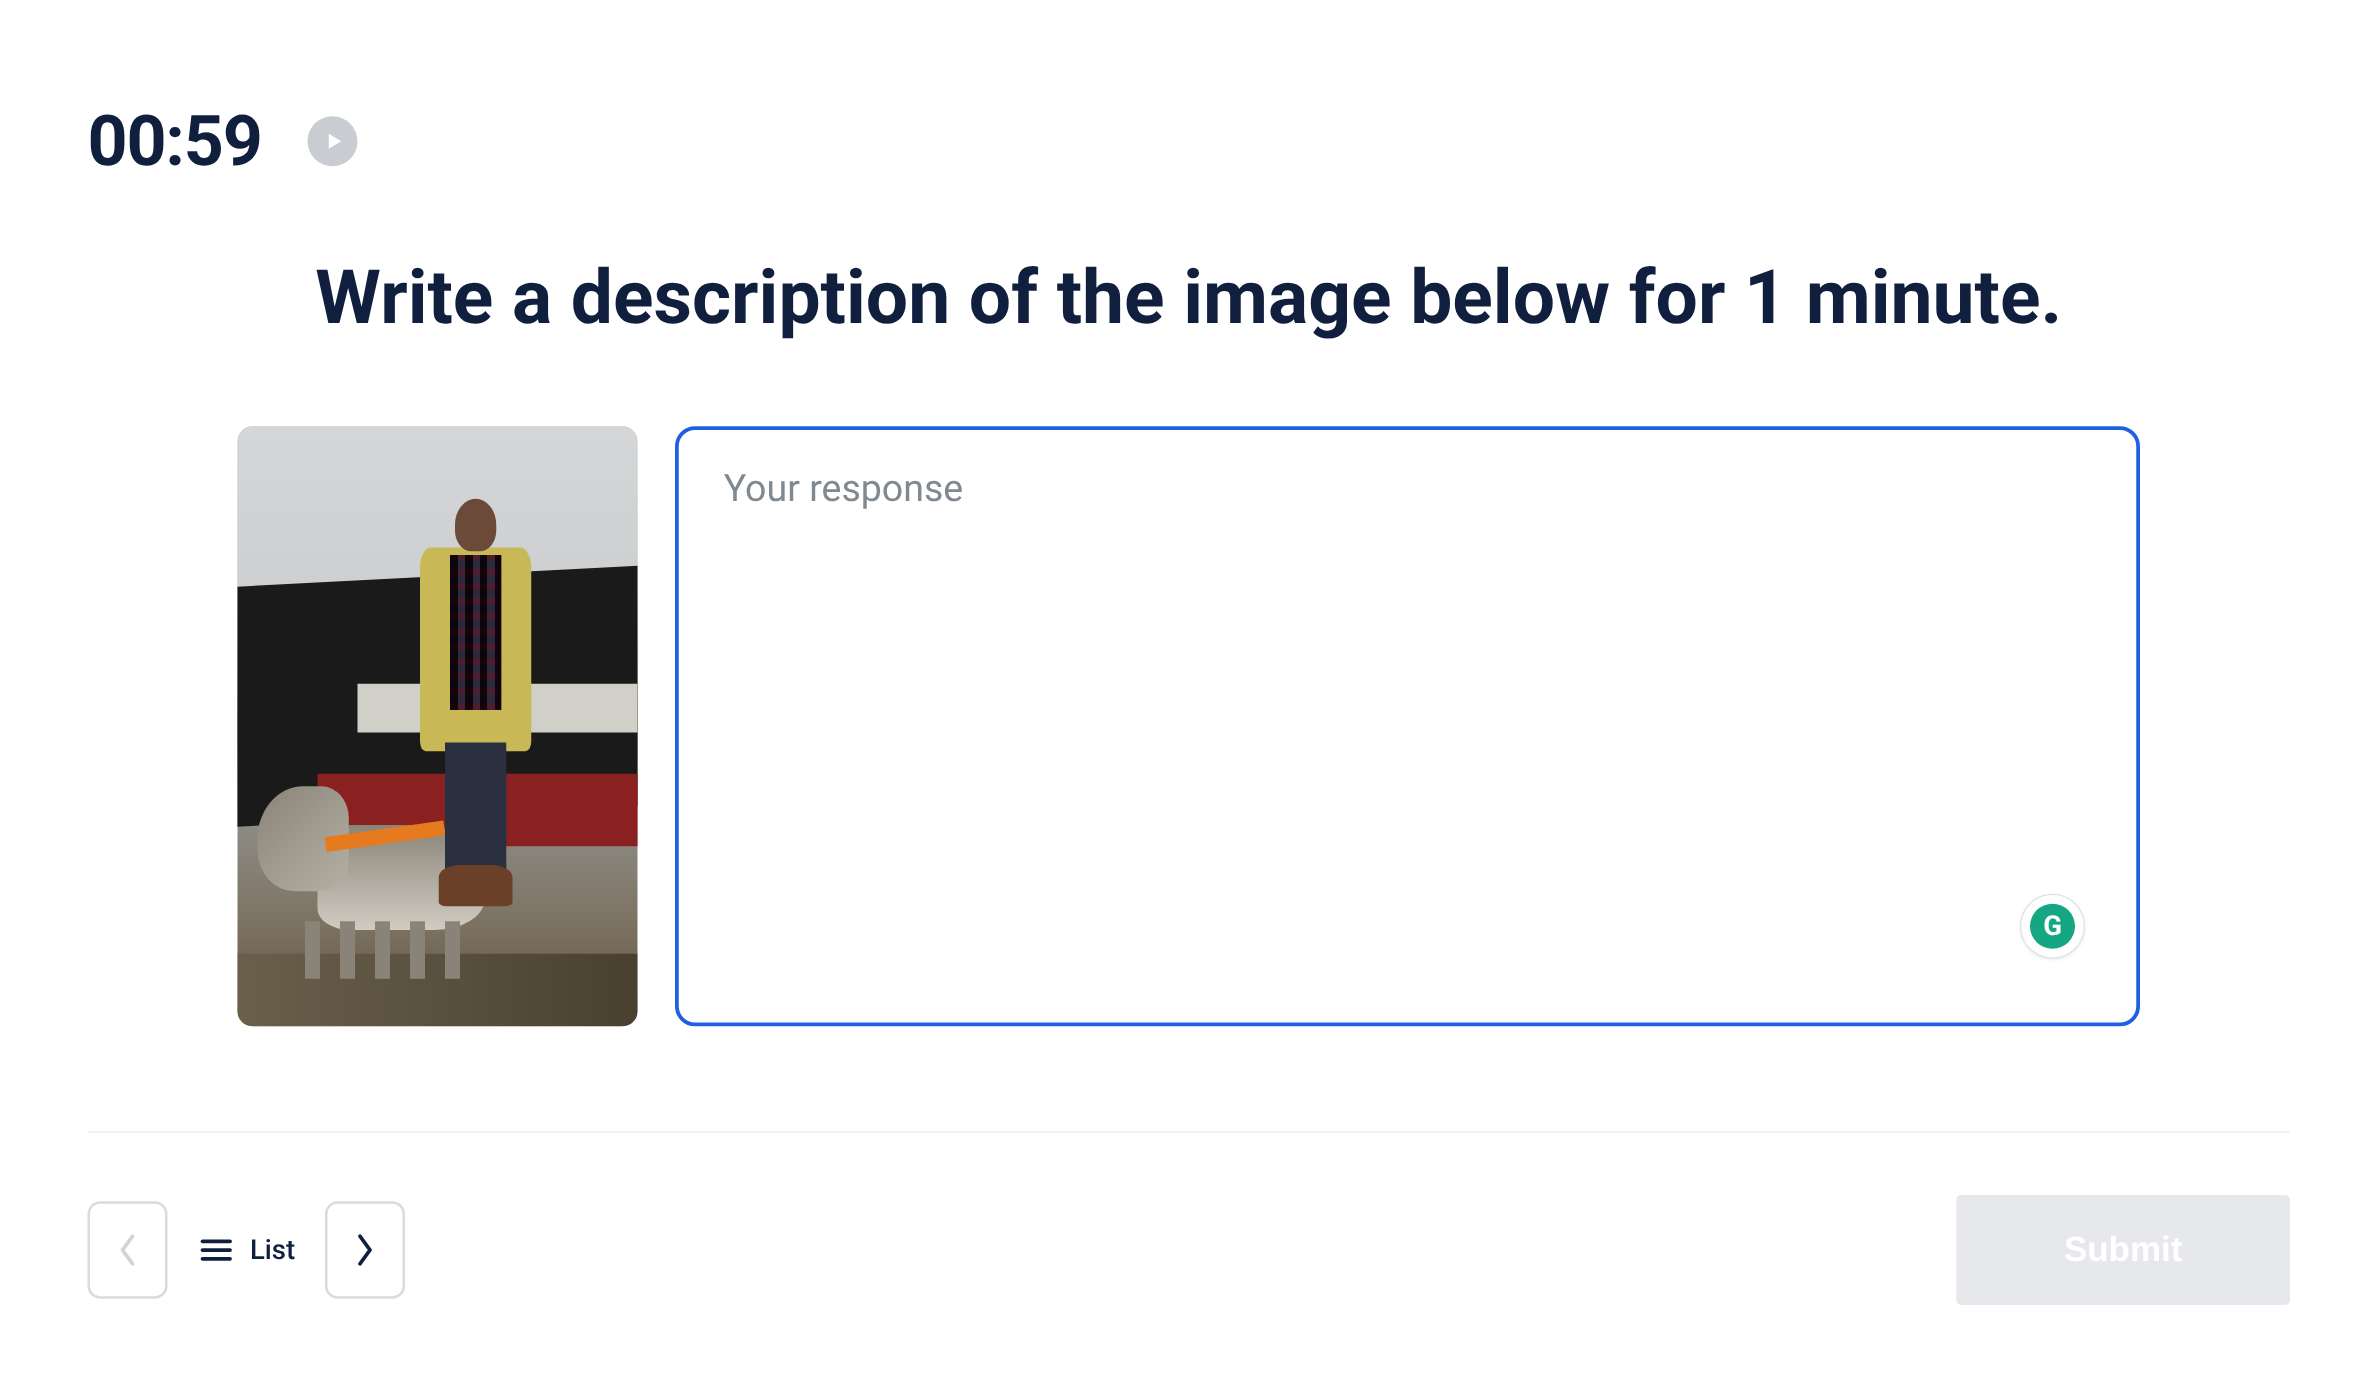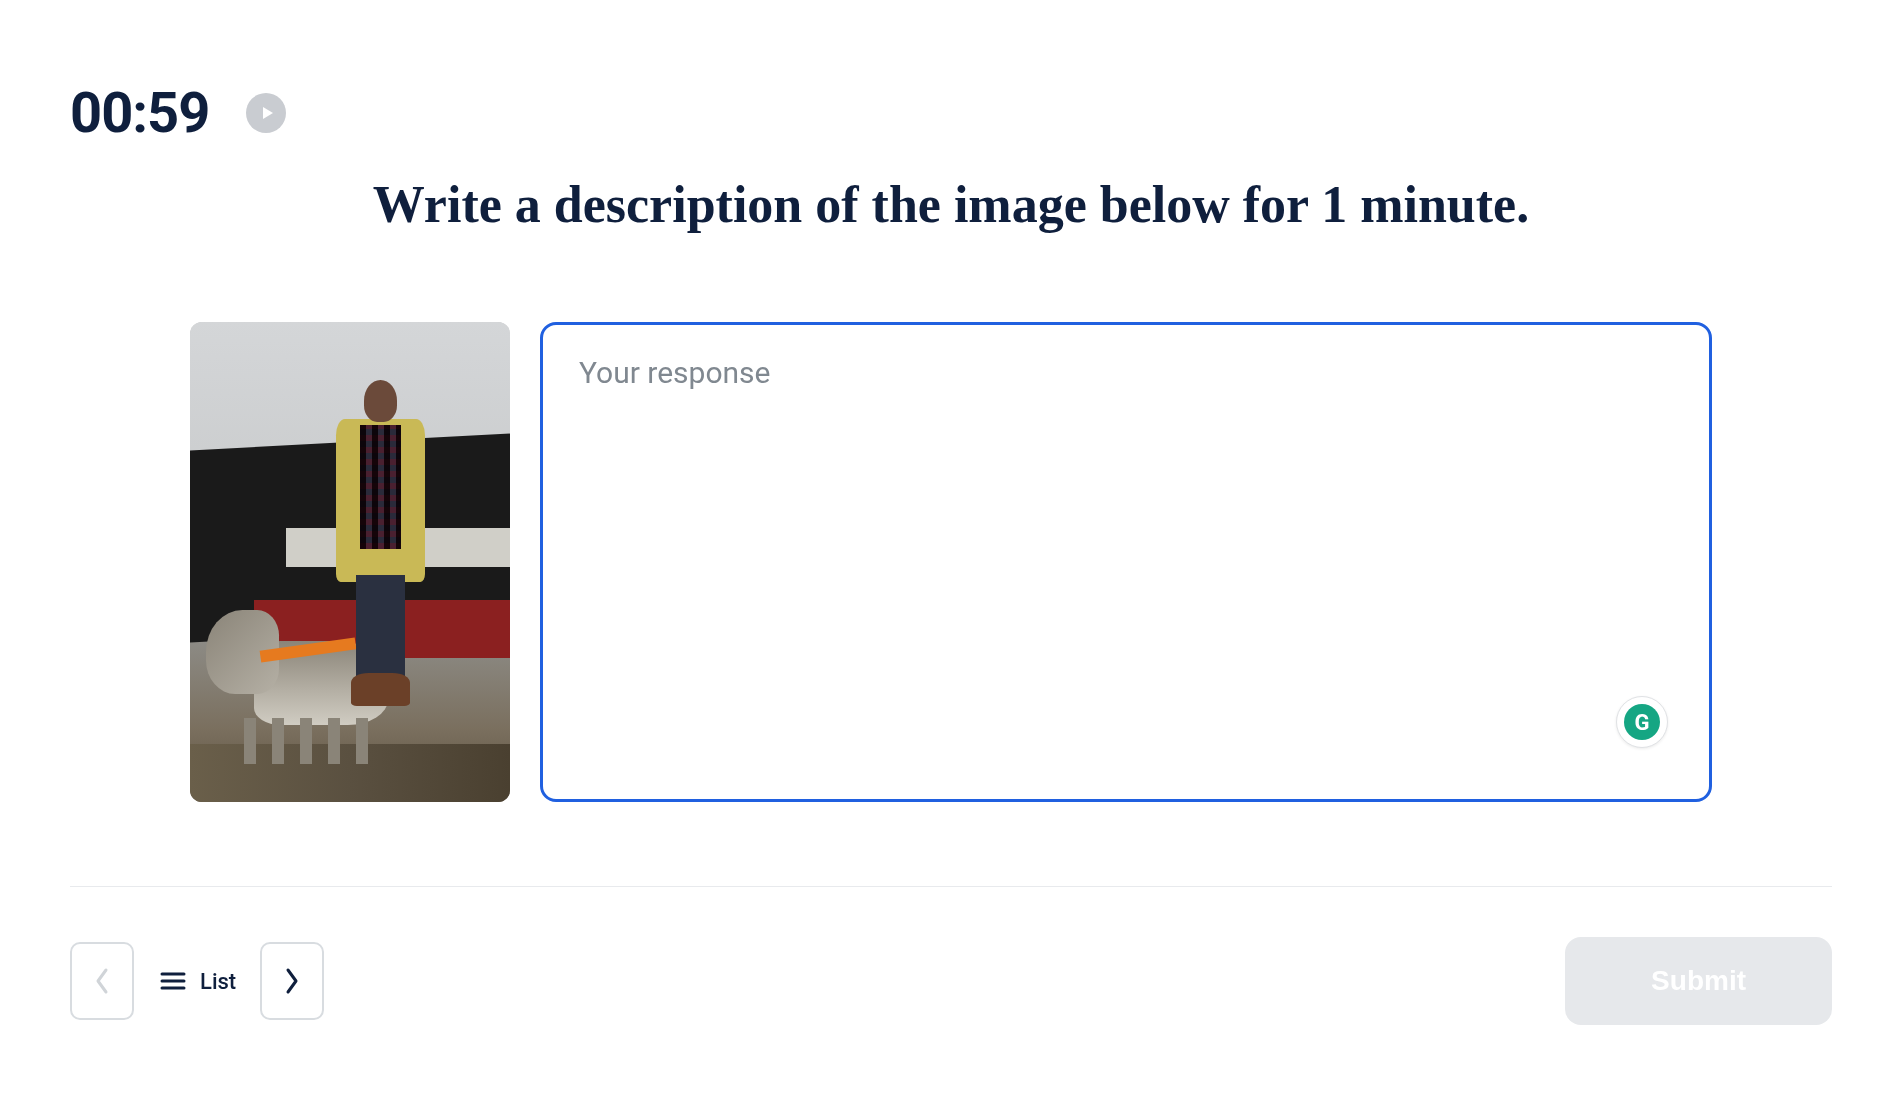--- a/index.html
+++ b/index.html
@@ -20,21 +20,21 @@
       padding: 80px 70px 0 70px;
       height: 100%;
       display: flex;
       flex-direction: column;
     }
     
     .timer-row {
       display: flex;
       align-items: center;
       gap: 37px;
-      margin-bottom: 29px;
+      margin-bottom: 56px;
     }
     
     .timer {
       font-size: 56px;
       font-weight: 700;
       color: #0f1f3d;
       letter-spacing: -1px;
     }
     
     .play-icon {
@@ -48,26 +48,25 @@
       cursor: pointer;
     }
     
     .play-icon svg {
       width: 16px;
       height: 16px;
       margin-left: 3px;
     }
     
     .prompt {
-      font-size: 52px;
+      font-size: 60px;
       font-weight: 700;
       color: #0f1f3d;
       text-align: center;
-      margin-bottom: 88px;
-      font-family: Liberation Serif, serif;
+      margin-bottom: 68px;
     }
     
     .content-row {
       display: flex;
       gap: 30px;
       padding: 0 120px;
       margin-bottom: 80px;
       align-items: stretch;
     }
     
@@ -304,21 +303,21 @@
       height: 30px;
     }
     
     .submit-button {
       background: #e6e8eb;
       color: #ffffff;
       font-size: 28px;
       font-weight: 700;
       padding: 28px 86px;
       border: none;
-      border-radius: 16px;
+      border-radius: 4px;
       cursor: pointer;
     }
   </style>
 </head>
 <body>
 
 <div class="container">
 
   <div class="timer-row">
     <div class="timer">00:59</div>

